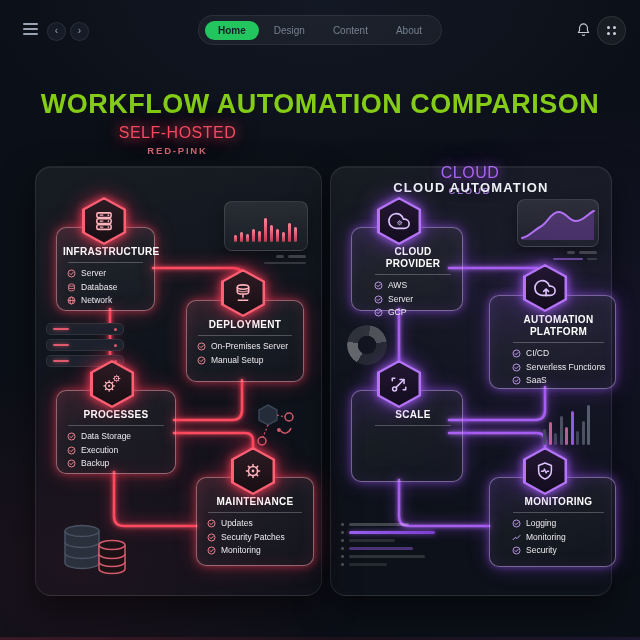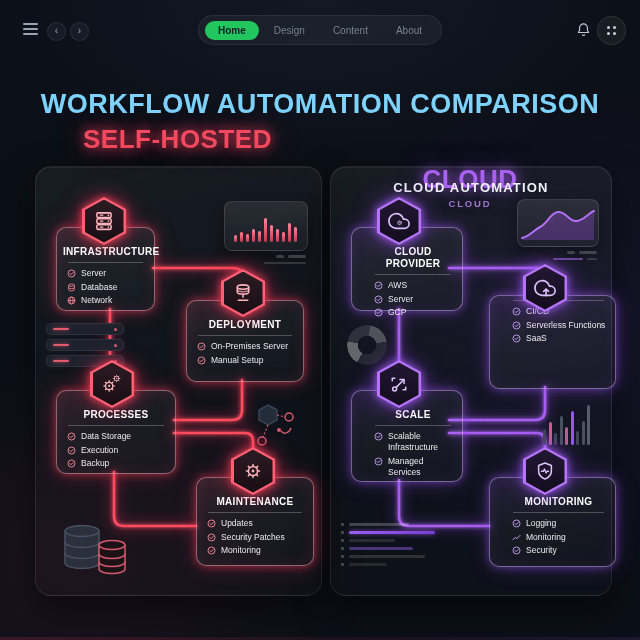--- a/index.html
+++ b/index.html
@@ -28,23 +28,23 @@
   .pill{padding:4px 13px;font-size:10px;color:#76808f;border-radius:11px;white-space:nowrap;}
   .pill.active{background:#22c55e;color:#151c28;font-weight:700;}
   .bellwrap{position:absolute;right:49px;top:22px;width:15px;height:16px;color:#c2c9d4;}
   .gridbtn{position:absolute;right:14px;top:16px;width:27px;height:27px;border-radius:50%;
     background:rgba(255,255,255,.05);border:1px solid rgba(255,255,255,.09);
     display:flex;align-items:center;justify-content:center;}
   .griddots{display:grid;grid-template-columns:3px 3px;gap:3px;}
   .griddots i{width:3px;height:3px;border-radius:50%;background:#ccd2dc;}
   
   .main-title{position:absolute;top:71px;left:0;width:640px;text-align:center;
-    font-size:27px;font-weight:800;letter-spacing:.5px;color:#7dd3fc;}
+    font-size:27px;font-weight:800;letter-spacing:.5px;color:#84cc16;}
   .legend{position:absolute;top:124px;text-align:center;}
-  .legend .big{font-size:26px;font-weight:700;letter-spacing:.5px;}
+  .legend .big{font-size:16px;font-weight:400;letter-spacing:.5px;}
   .legend .sub{font-size:9.5px;font-weight:700;letter-spacing:1.8px;margin-top:3px;}
   .legend-left{left:35px;width:285px;}
   .legend-left .big{color:#f4495f;text-shadow:0 0 12px rgba(244,63,94,.9),0 0 26px rgba(244,63,94,.5);}
   .legend-left .sub{color:#cf6671;}
   .legend-right{left:330px;width:280px;margin-top:40px;}
   .legend-right .big{color:#a55bf0;text-shadow:0 0 12px rgba(168,85,247,.9),0 0 26px rgba(168,85,247,.5);}
   .legend-right .sub{color:#9b6fd0;}
   
   .panel{position:absolute;top:166px;height:428px;border-radius:16px;
     background:linear-gradient(165deg,rgba(255,255,255,.055),rgba(255,255,255,.015) 55%,rgba(255,255,255,.01));
@@ -161,20 +161,21 @@
         <i></i>
         <i></i>
       </div>
   </div>
 </nav>
 
 <h1 class="main-title">WORKFLOW AUTOMATION COMPARISON</h1>
 
 <div class="legend legend-left">
   <div class="big">SELF-HOSTED</div>
+  <div class="sub">RED-PINK</div>
 </div>
 <div class="legend legend-right">
   <div class="big">CLOUD</div>
   <div class="sub">CLOUD</div>
 </div>
 
 <section class="panel red">
 
   <svg class="connectors" width="285" height="428" viewBox="0 0 285 428">
     <path d="M117 101 H197 Q207 101 207 111 V126"></path>
@@ -546,20 +547,21 @@
               <circle cx="5" cy="5" r="3.9" stroke-width="1"></circle>
               <path d="M3.3 5.1 L4.5 6.3 L6.8 3.9" stroke-width="1.1" stroke-linecap="round" stroke-linejoin="round"></path>
             </svg>
           </span>
           <span>GCP</span>
         </li>
     </ul>
   </div>
 
   <div class="card" style="left:158px;top:128px;width:113px;height:92px;">
+    <div class="card-title">AUTOMATION PLATFORM</div>
     <div class="card-divider"></div>
     <ul>
       <li>
           <span class="li-ico">
             <svg viewBox="0 0 10 10" fill="none" stroke="currentColor">
               <circle cx="5" cy="5" r="3.9" stroke-width="1"></circle>
               <path d="M3.3 5.1 L4.5 6.3 L6.8 3.9" stroke-width="1.1" stroke-linecap="round" stroke-linejoin="round"></path>
             </svg>
           </span>
           <span>CI/CD</span>
@@ -581,40 +583,20 @@
             </svg>
           </span>
           <span>SaaS</span>
         </li>
     </ul>
   </div>
 
   <div class="card" style="left:20px;top:223px;width:98px;height:90px;">
     <div class="card-title">SCALE</div>
     <div class="card-divider"></div>
-    <ul>
-      <li>
-          <span class="li-ico">
-            <svg viewBox="0 0 10 10" fill="none" stroke="currentColor">
-              <circle cx="5" cy="5" r="3.9" stroke-width="1"></circle>
-              <path d="M3.3 5.1 L4.5 6.3 L6.8 3.9" stroke-width="1.1" stroke-linecap="round" stroke-linejoin="round"></path>
-            </svg>
-          </span>
-          <span>Scalable Infrastructure</span>
-        </li>
-      <li>
-          <span class="li-ico">
-            <svg viewBox="0 0 10 10" fill="none" stroke="currentColor">
-              <circle cx="5" cy="5" r="3.9" stroke-width="1"></circle>
-              <path d="M3.3 5.1 L4.5 6.3 L6.8 3.9" stroke-width="1.1" stroke-linecap="round" stroke-linejoin="round"></path>
-            </svg>
-          </span>
-          <span>Managed Services</span>
-        </li>
-    </ul>
   </div>
 
   <div class="card" style="left:158px;top:310px;width:113px;height:88px;">
     <div class="card-title">MONITORING</div>
     <div class="card-divider"></div>
     <ul>
       <li>
           <span class="li-ico">
             <svg viewBox="0 0 10 10" fill="none" stroke="currentColor">
               <circle cx="5" cy="5" r="3.9" stroke-width="1"></circle>

